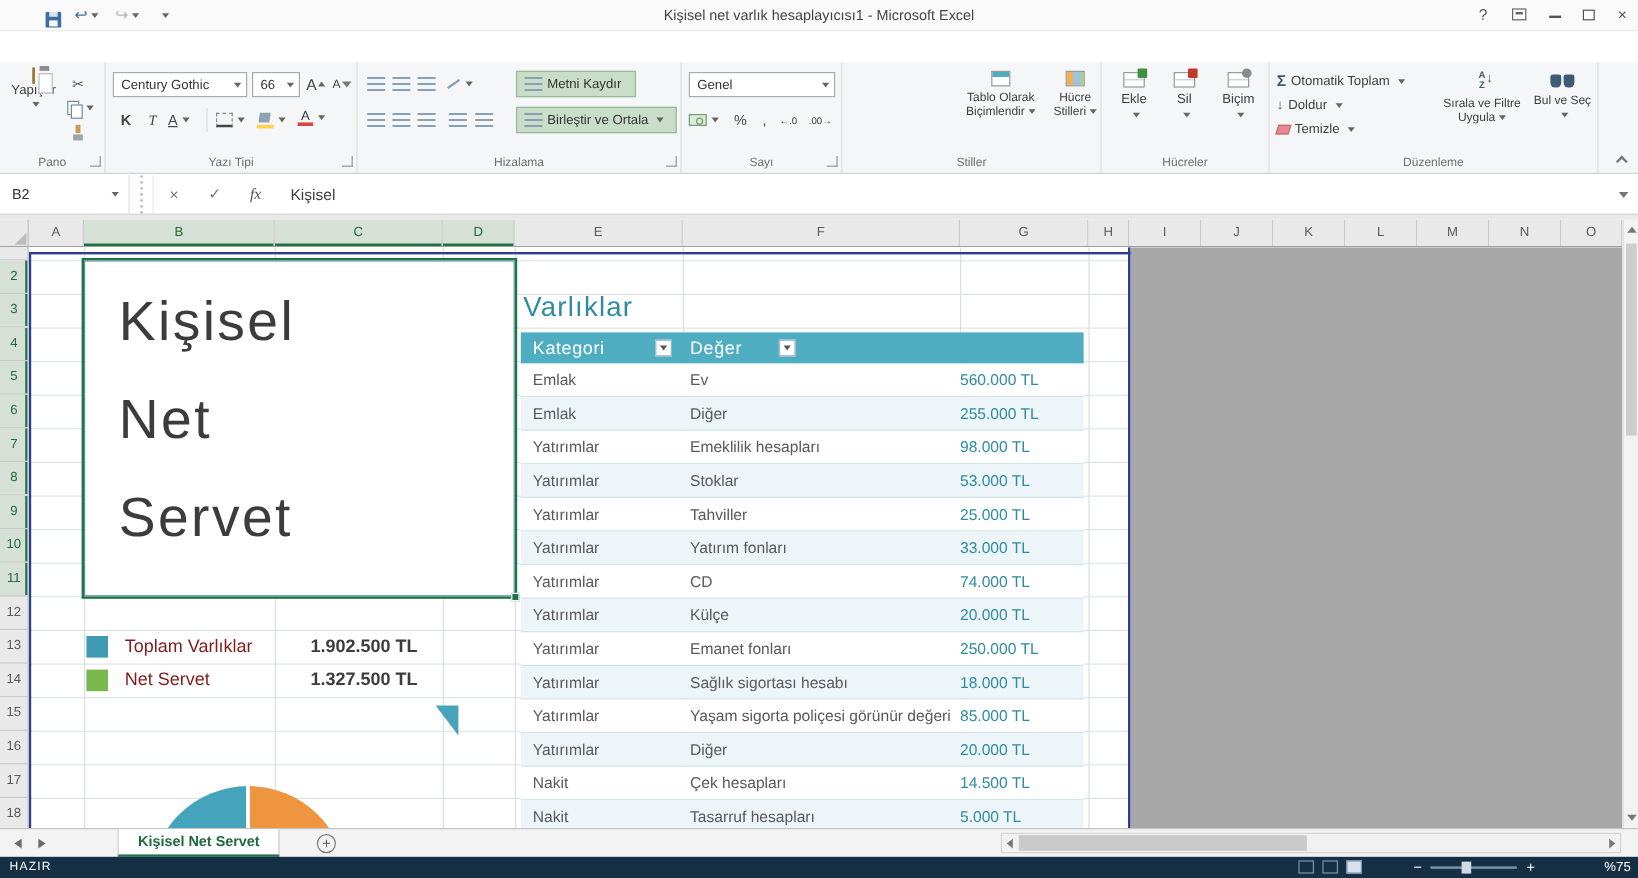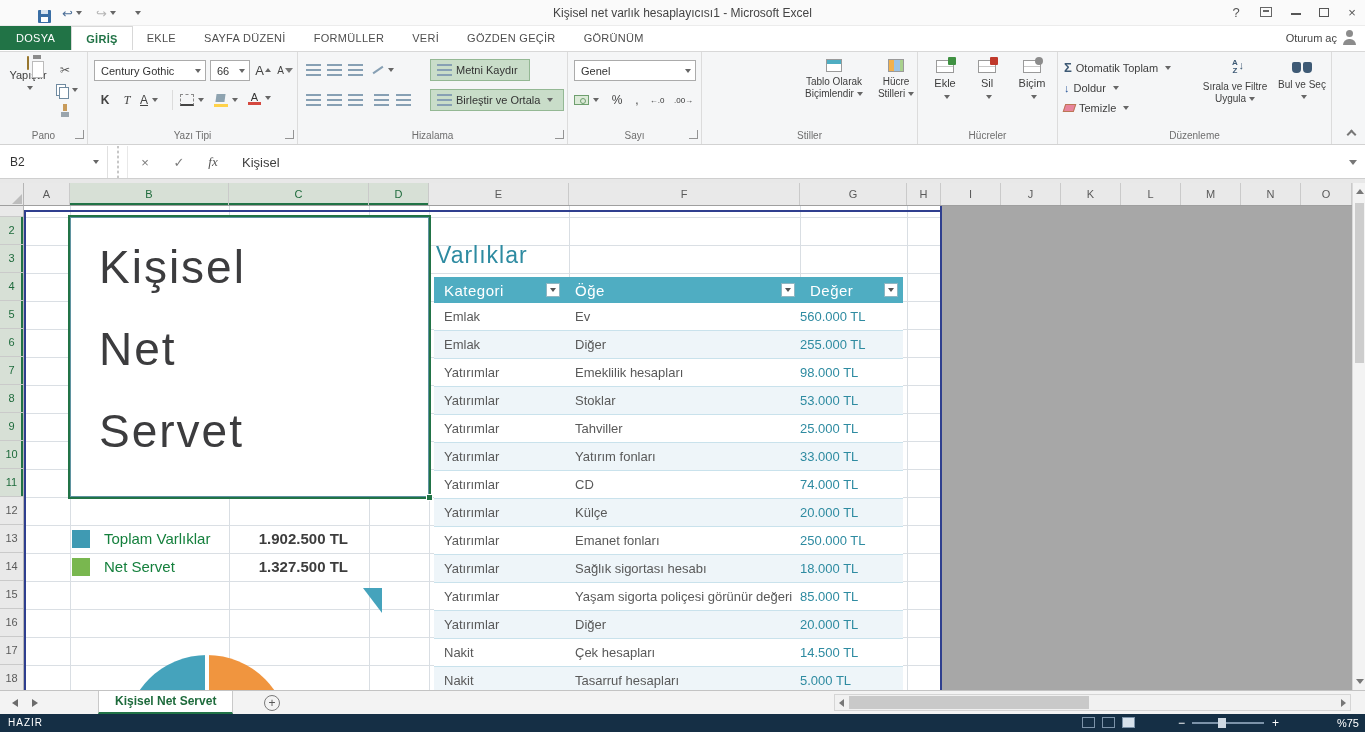--- a/index.html
+++ b/index.html
@@ -127,21 +127,21 @@
 .pb-h{position:absolute;left:0;top:4px;width:918px;height:2px;background:#2f3f8f}
 .pb-l{position:absolute;left:0;top:4px;width:2px;height:480px;background:#2f3f8f}
 .title-cell{position:absolute;left:46px;top:11px;width:359px;height:280px;background:#fff;border:1px solid #5f93a0;box-shadow:0 0 0 2px #217346}
 .tline{height:82px;display:flex;align-items:center;padding-left:28px;font-size:46px;letter-spacing:2px;color:#3c3c3e}
 .title-lines{padding-top:8px}
 .fill-handle{position:absolute;right:-5px;bottom:-5px;width:7px;height:7px;background:#217346;border:1px solid #fff}
 .legend{position:absolute;left:46px;top:319px;width:278px}
 .lrow{position:relative;height:28px}
 .swatch{position:absolute;left:2px;top:5px;width:18px;height:18px}
 .swatch.teal{background:#3f9ab3}.swatch.orange{background:#f0953f}.swatch.green{background:#79b74f}
-.llabel{position:absolute;left:34px;top:5px;font-size:15px;color:#15803d}
+.llabel{position:absolute;left:34px;top:5px;font-size:15px;color:#7f1d1d}
 .lvalue{position:absolute;right:0;top:5px;font-size:15px;font-weight:bold;color:#3d3d3d}
 .tri{position:absolute;left:339px;top:382px;width:0;height:0;border-top:25px solid #45a3bc;border-left:19px solid transparent}
 .pie{position:absolute;left:101px;top:449px;width:164px;height:164px;border-radius:50%;background:linear-gradient(90deg,#45a3bc 0 49%,#fff 49% 51%,#f0953f 51%)}
 .assets-title{position:absolute;left:412px;top:36px;font-size:23px;letter-spacing:1px;color:#2e8ba1}
 .tbl-head{position:absolute;left:410px;top:71px;width:469px;height:26px;background:#4fadc2;display:flex;color:#fff;font-size:15px}
 .th{position:relative;display:flex;align-items:center;padding-left:10px;letter-spacing:.5px}
 .c1{width:131px}.c2{width:235px}.c3{width:103px}
 .filter-btn{position:absolute;right:5px;top:6px;width:14px;height:14px;background:#fff;border:1px solid #8fb6c2;display:flex;align-items:center;justify-content:center}
 .filter-btn .dd{margin:0;border-top-color:#555}
 .tbl-body{position:absolute;left:410px;top:97px;width:469px}
@@ -200,35 +200,20 @@
         <span class="dd"></span>
       </div>
     <div class="wtitle abs">Kişisel net varlık hesaplayıcısı1 - Microsoft Excel</div>
     <div class="abs wc" style="left:1222px"><span>?</span></div>
     <div class="abs wc" style="left:1252px"><span class="rdo-ic"></span></div>
     <div class="abs wc" style="left:1282px"><span class="min-ic"></span></div>
     <div class="abs wc" style="left:1310px"><span class="max-ic"></span></div>
     <div class="abs wc" style="left:1338px"><span>×</span></div>
   </div>
 
-  <div class="abs tabrow" style="left:0;top:26px;width:1365px;height:26px">
-    <div class="tabs">
-
-    <div class="tab">DOSYA</div>
-        <div class="tab">GİRİŞ</div>
-        <div class="tab">EKLE</div>
-        <div class="tab">SAYFA DÜZENİ</div>
-        <div class="tab">FORMÜLLER</div>
-        <div class="tab">VERİ</div>
-        <div class="tab">GÖZDEN GEÇİR</div>
-        <div class="tab">GÖRÜNÜM</div>
-      </div>
-    <div class="signin abs">Oturum aç</div>
-    <div class="user-ic abs"></div>
-  </div>
 
   <div class="abs ribbon">
 
     <div class="rgroup" style="left:0;width:88px">
       <div class="paste-btn">
         <span class="clipboard"></span>
         <div>Yapıştır</div>
         <span class="dd"></span>
       </div>
       <div class="mini" style="left:56px;top:8px">
@@ -526,26 +511,20 @@
 
     <div class="assets-title">Varlıklar</div>
 
     <div class="tbl-head">
       <div class="th c1">
           <span>Kategori</span>
           <span class="filter-btn">
             <span class="dd"></span>
           </span>
         </div>
-      <div class="th c2">
-          <span>Öğe</span>
-          <span class="filter-btn">
-            <span class="dd"></span>
-          </span>
-        </div>
       <div class="th c3">
           <span>Değer</span>
           <span class="filter-btn">
             <span class="dd"></span>
           </span>
         </div>
     </div>
     <div class="tbl-body">
 
         <div class="trow">

